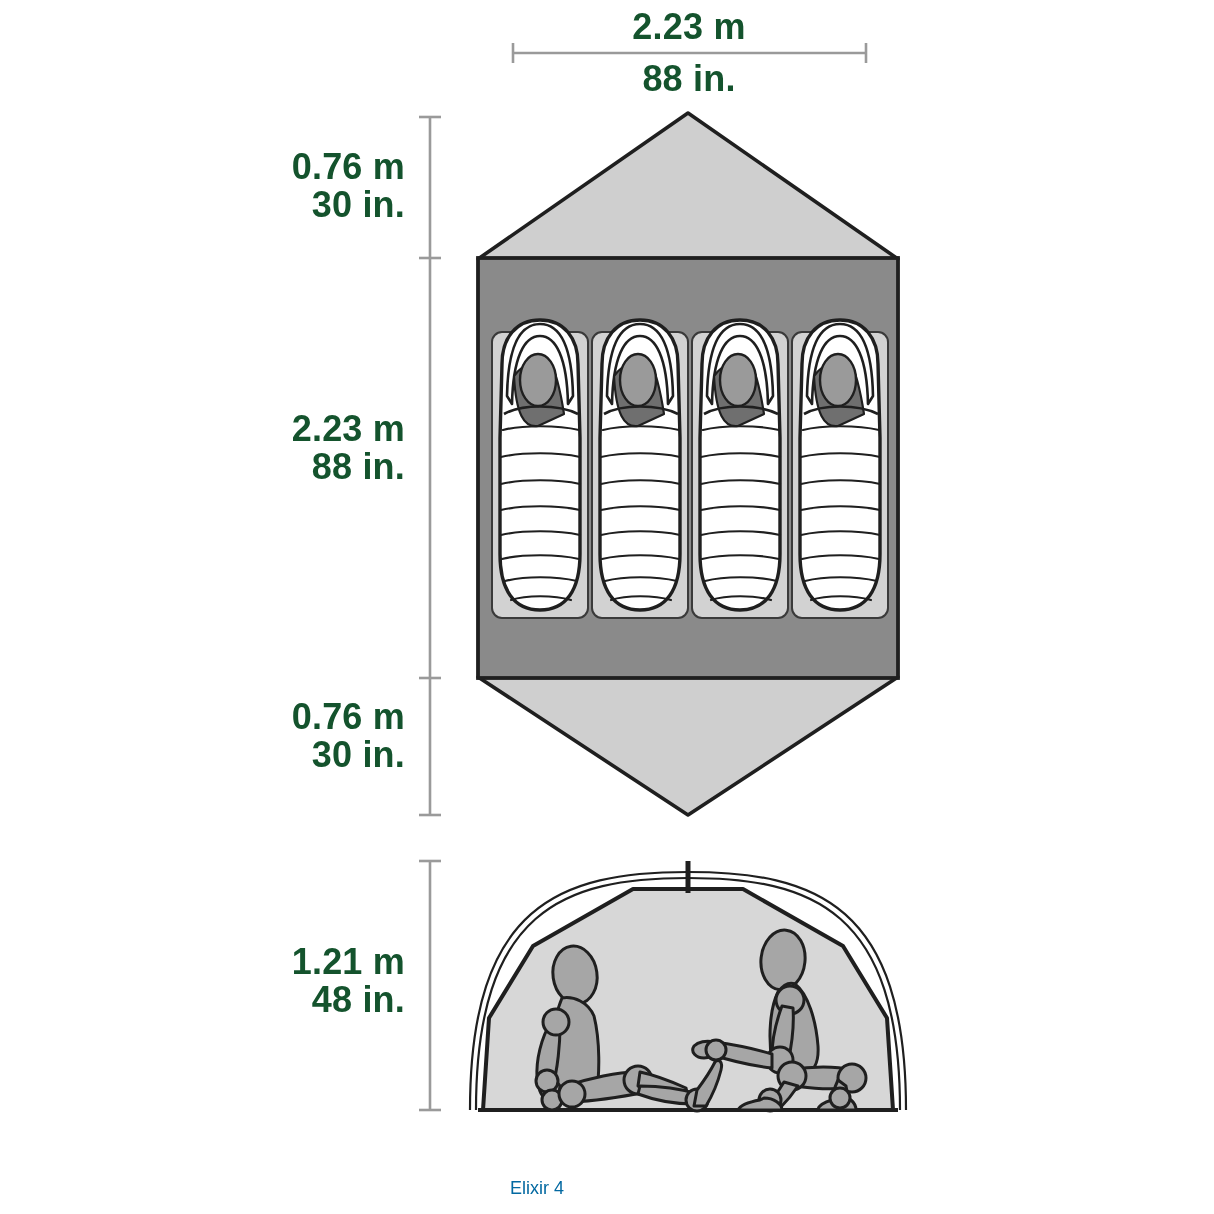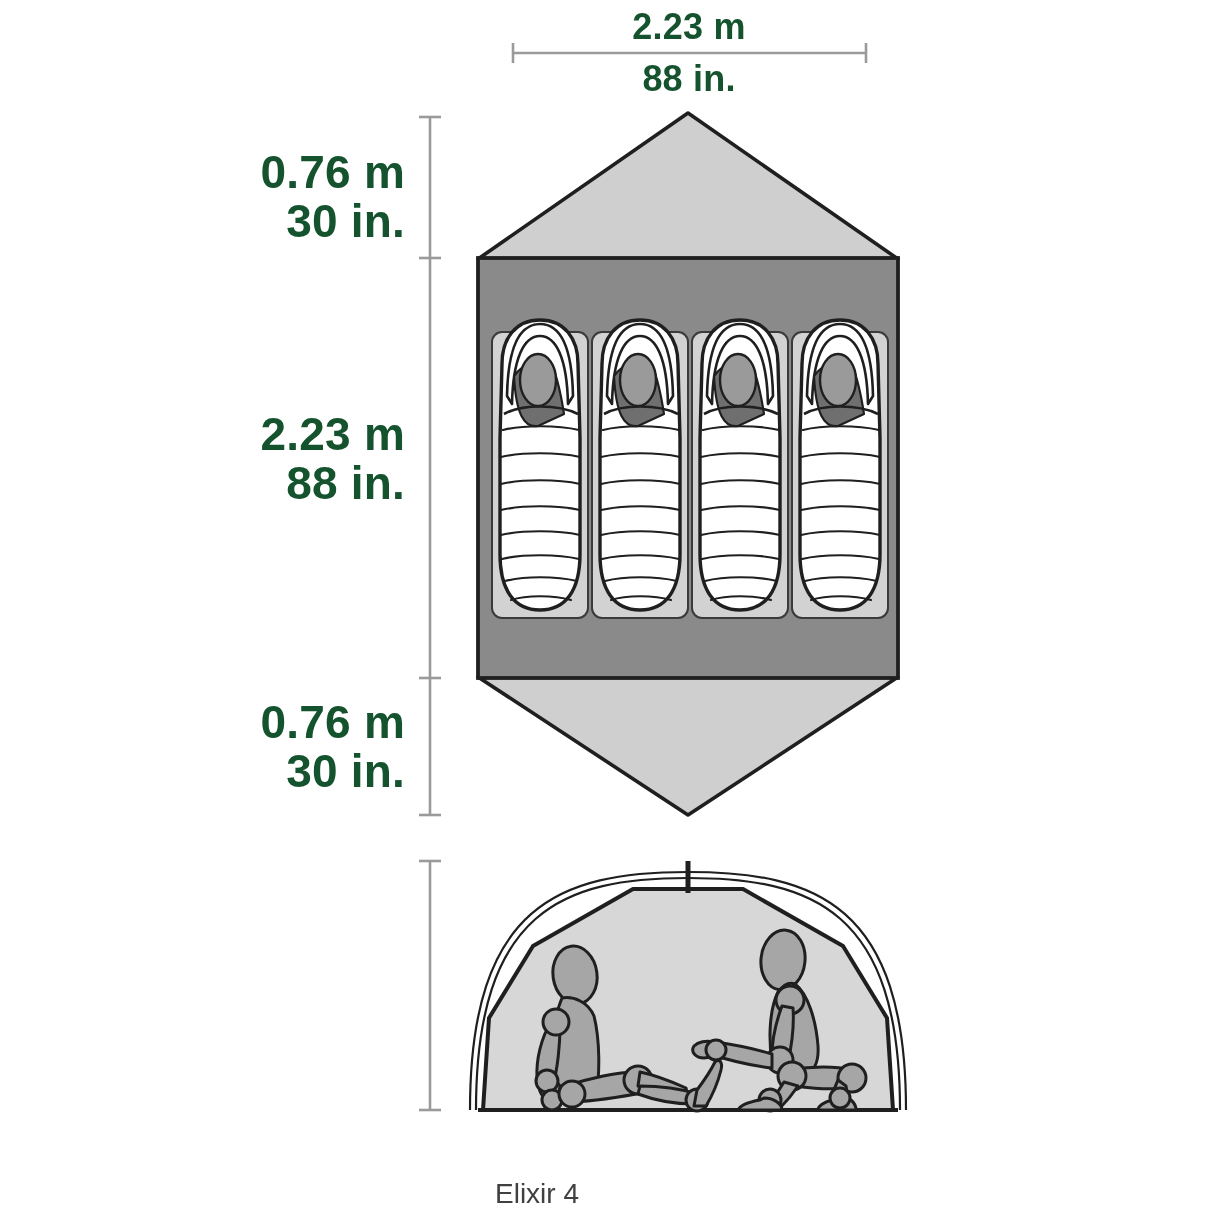--- a/index.html
+++ b/index.html
@@ -21,28 +21,28 @@
     font-weight:bold;
     color:#14532d;
     letter-spacing:0.2px;
     white-space:nowrap;
     line-height:1.06;
   }
   .dim-top{
     width:420px;text-align:center;font-size:36px;
   }
   .dim-side{
-    width:200px;text-align:right;font-size:46px;
+    width:200px;text-align:right;font-size:36px;
   }
   .caption{
     position:absolute;
     width:1074px;text-align:center;
-    font-size:28px;font-weight:normal;
+    font-size:18px;font-weight:normal;
     font-family:"Liberation Sans",sans-serif;
-    color:#404040;
+    color:#0369a1;
   }
   .tline{display:block;}
 </style>
 </head>
 <body>
 
 <div id="stage">
 
   <svg class="diagram" viewBox="0 0 1214 1214">
     <defs>
@@ -258,16 +258,20 @@
   <div class="dimtext dim-side" style="left:205px; top:410px;">
     <span class="tline">2.23 m</span>
     <span class="tline">88 in.</span>
   </div>
 
   <div class="dimtext dim-side" style="left:205px; top:698px;">
     <span class="tline">0.76 m</span>
     <span class="tline">30 in.</span>
   </div>
 
+  <div class="dimtext dim-side" style="left:205px; top:943px;">
+    <span class="tline">1.21 m</span>
+    <span class="tline">48 in.</span>
+  </div>
 
   <div class="caption" style="left:0; top:1178px;">Elixir 4</div>
 
 </div>
 
 </body></html>

